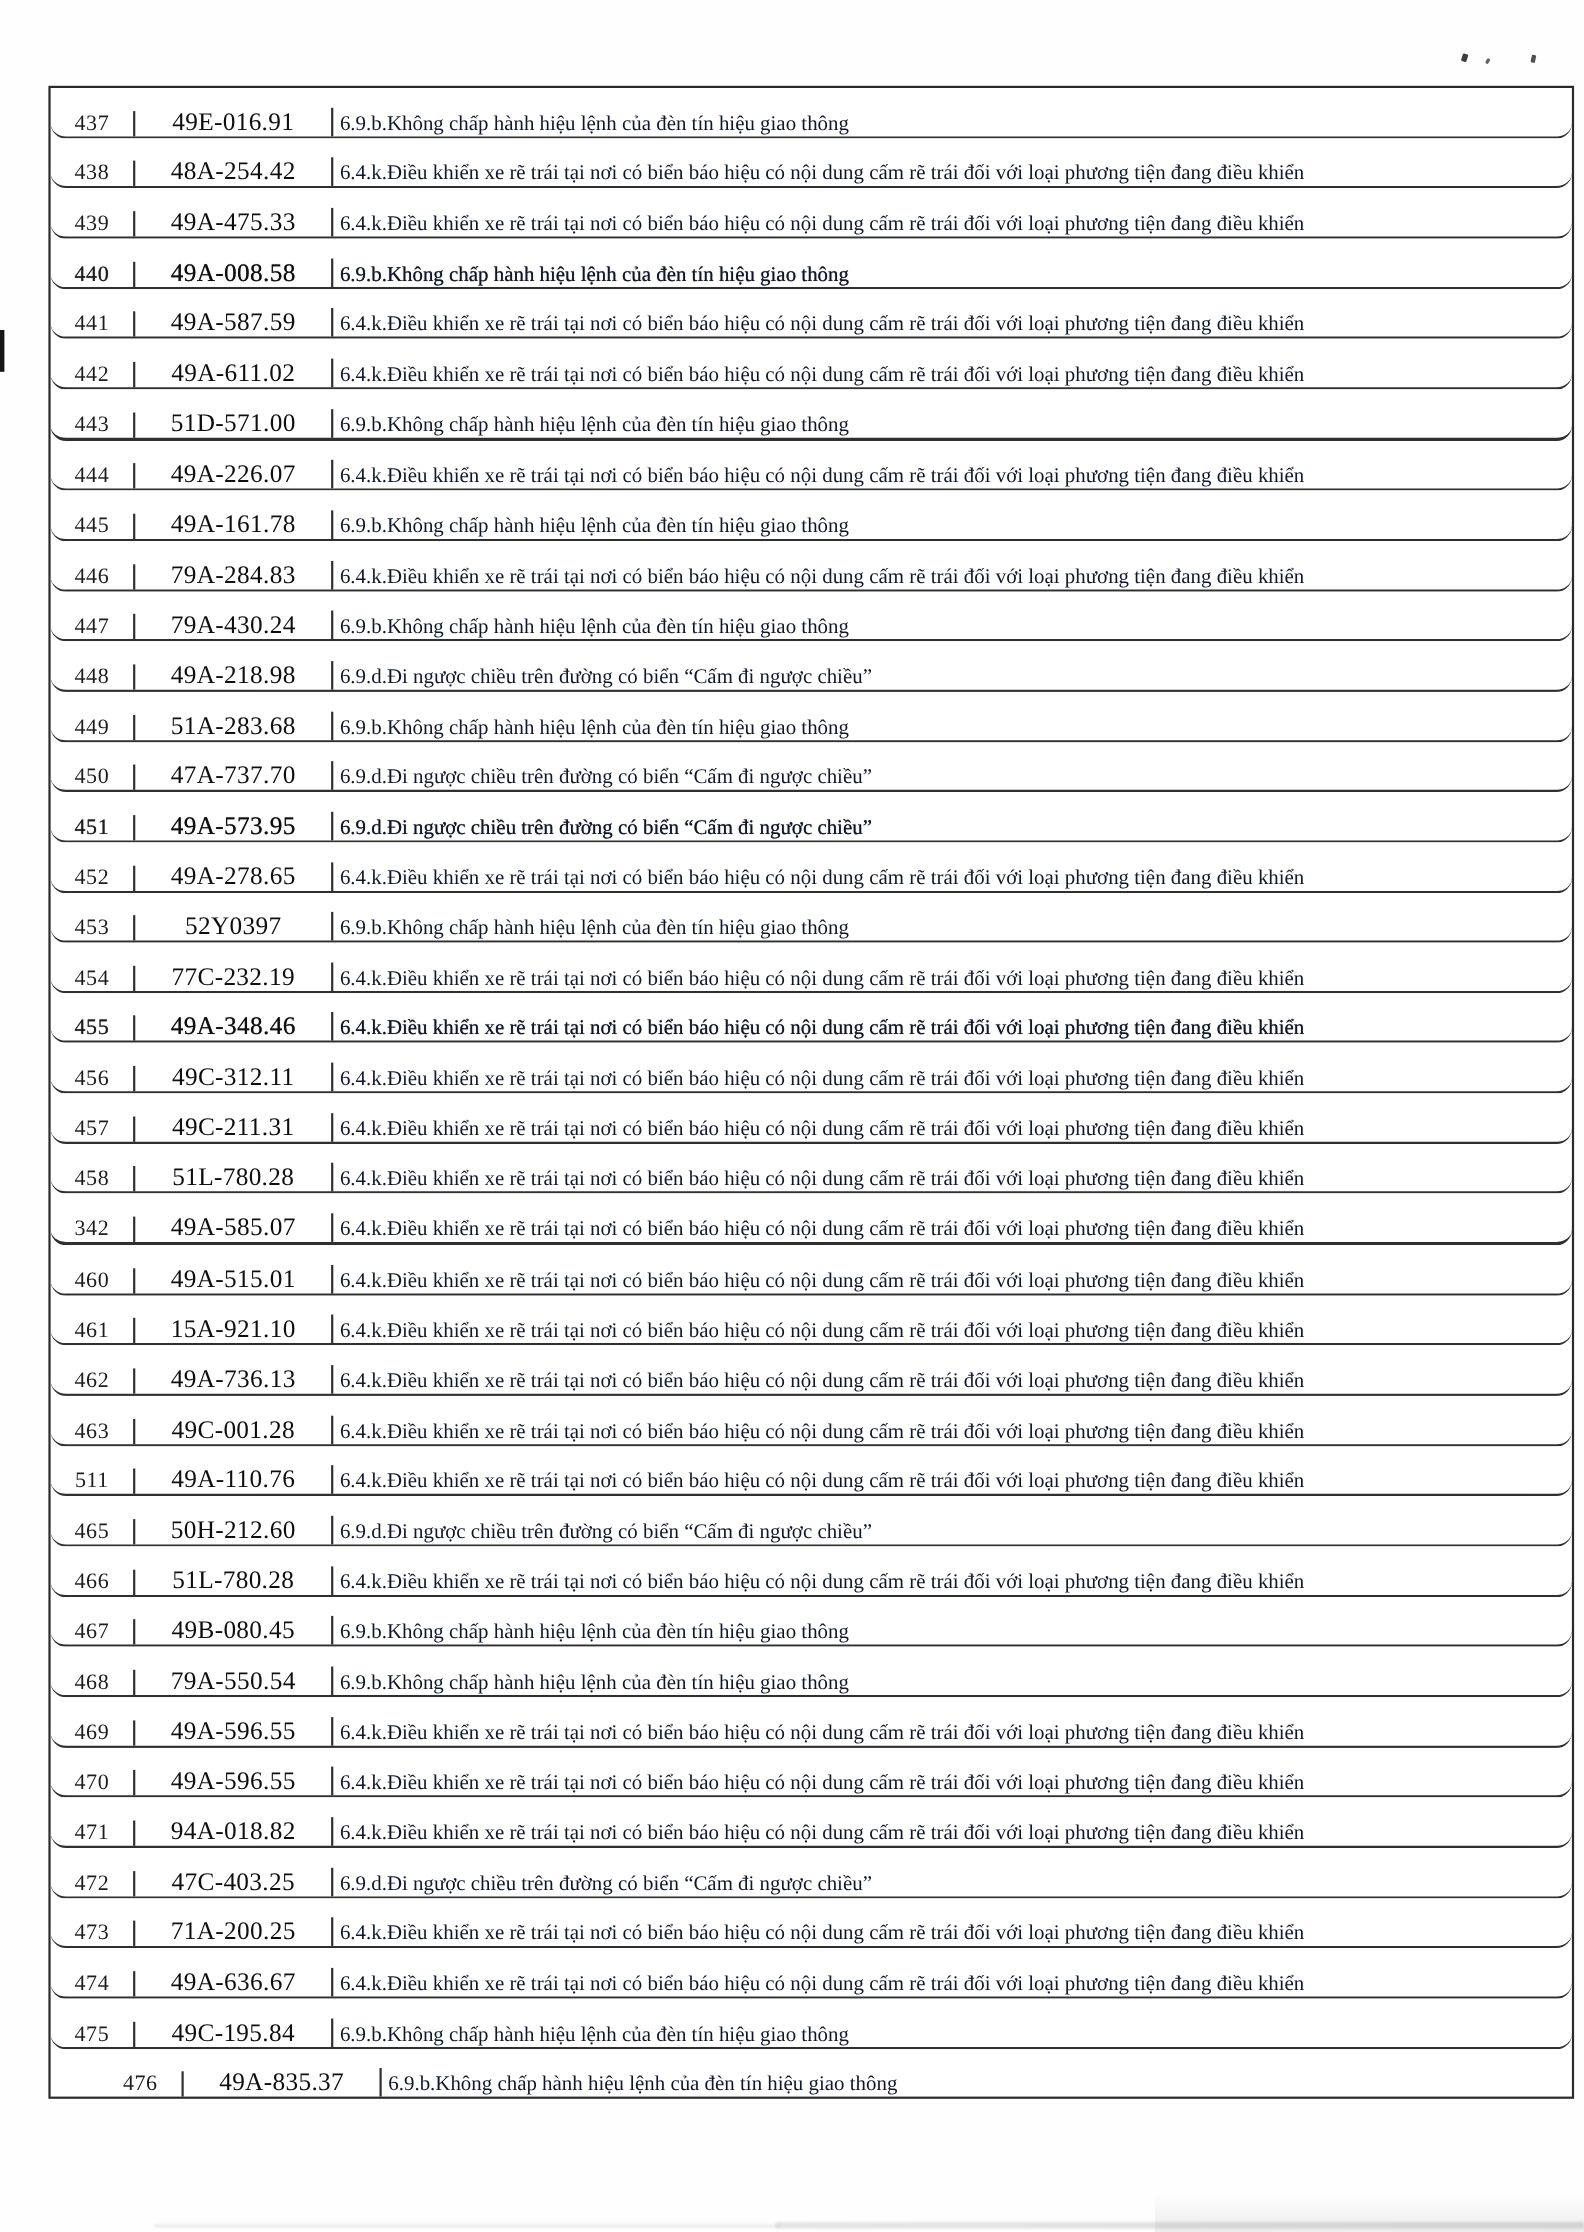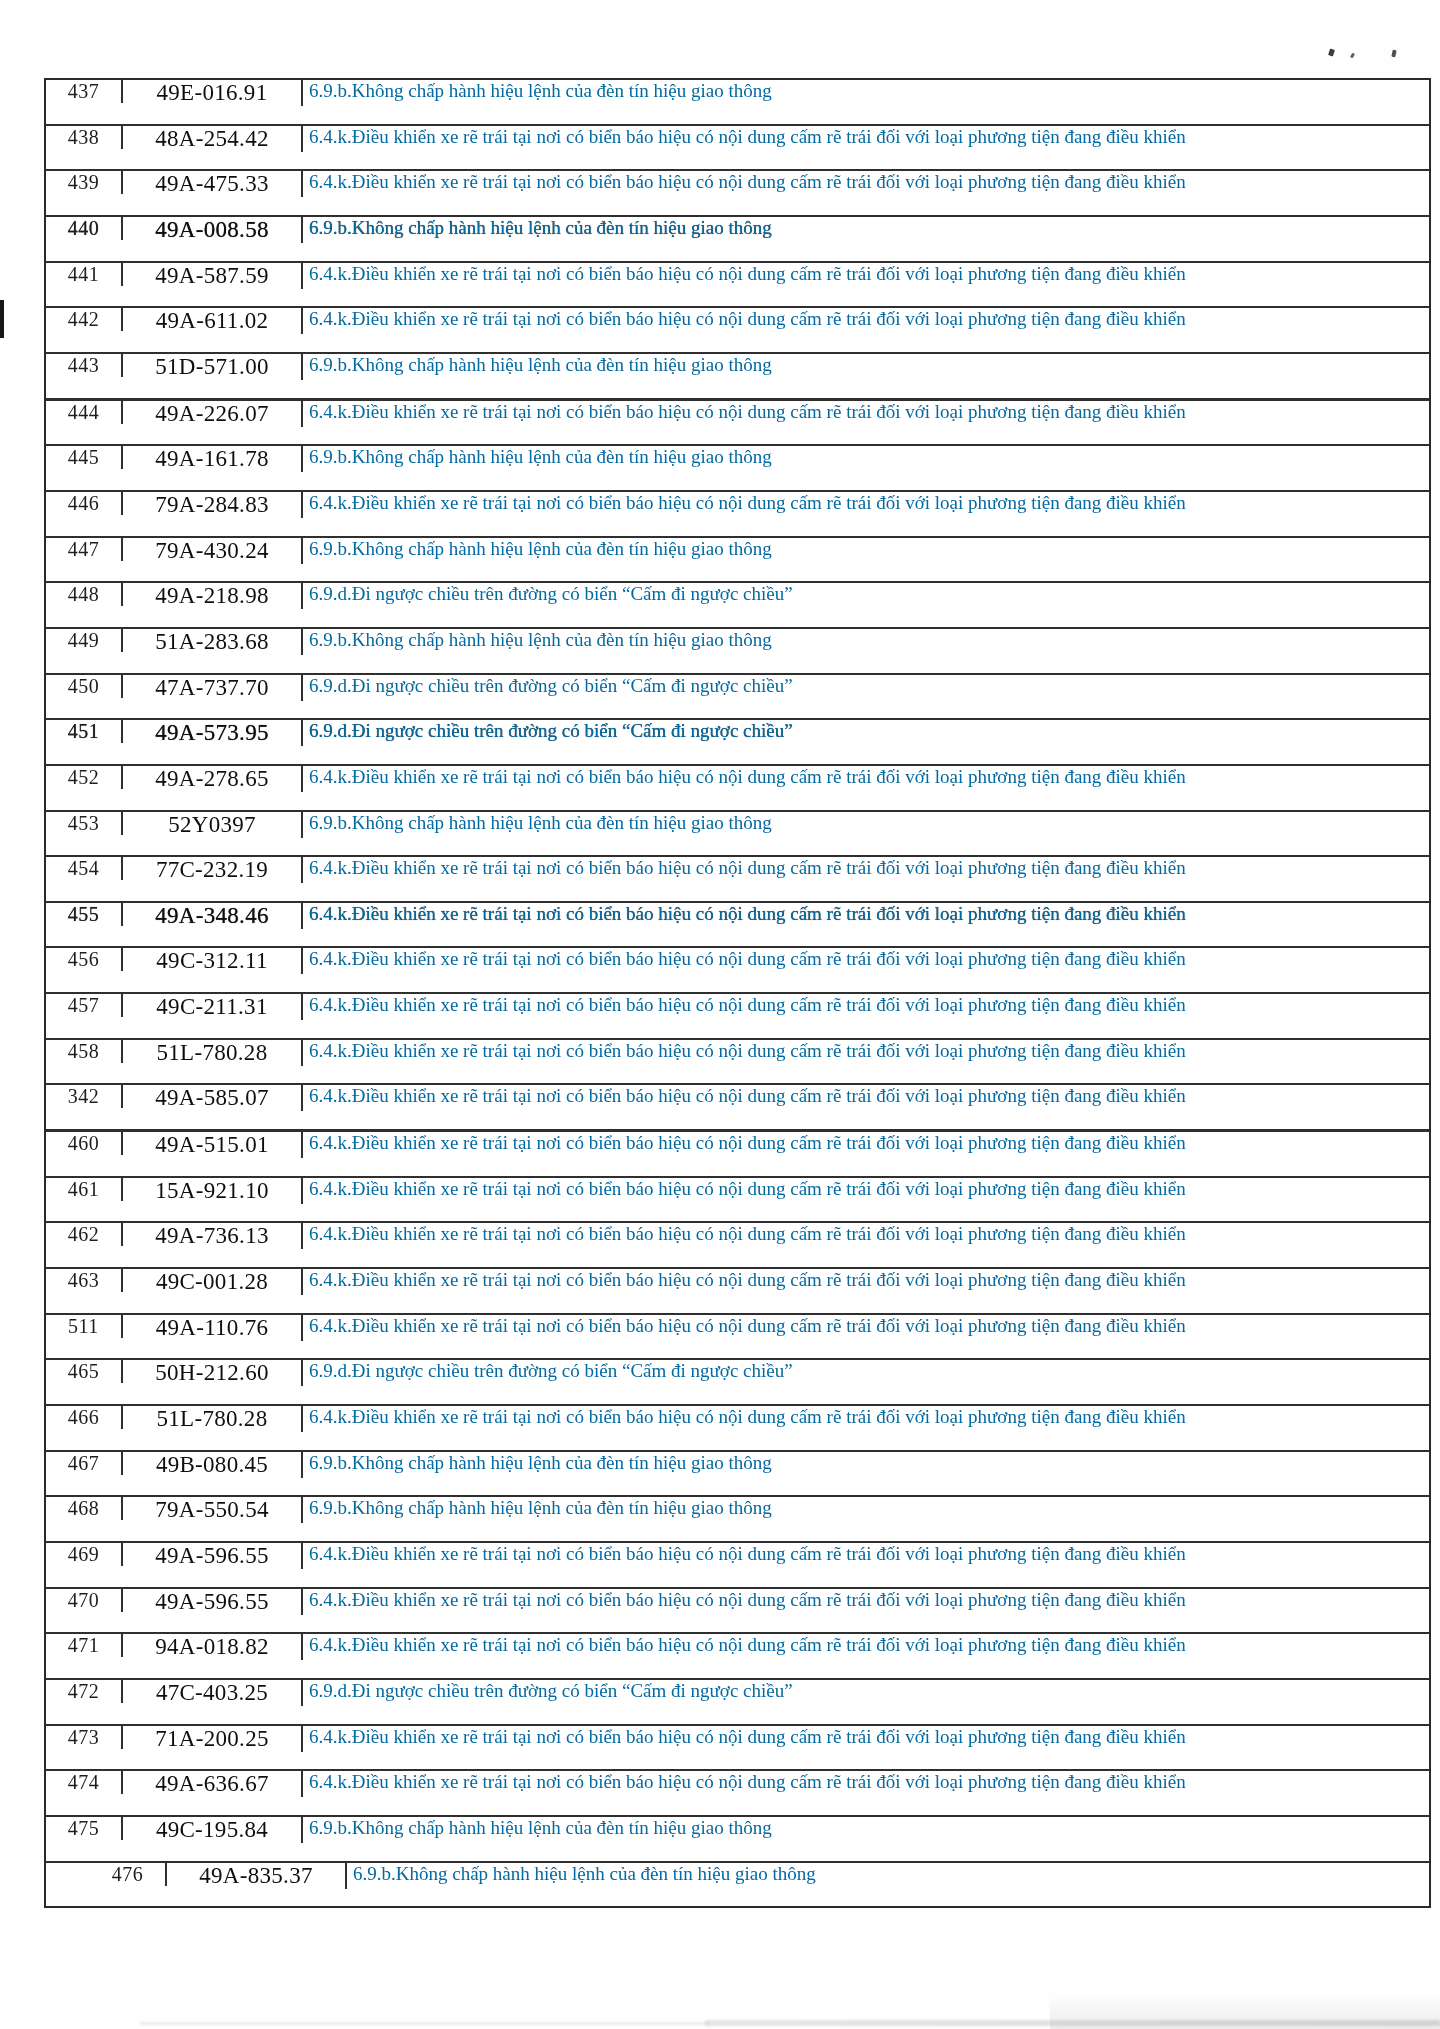--- a/index.html
+++ b/index.html
@@ -30,21 +30,22 @@
     box-sizing: border-box;
     display: flex;
     flex-direction: column;
     background: #fff;
   }
   .vrow {
     flex: 1 1 0;
     display: flex;
     border-bottom: 2px solid #2f2f2f;
     box-sizing: border-box;
-    align-items: flex-start;
+    align-items: flex-end;
+    border-radius: 14px;
   }
   .vrow:last-child { border-bottom: none; padding-left: 44px; }
   
   .vrow:nth-child(4), .vrow:nth-child(15), .vrow:nth-child(19) {
     text-shadow: 0 0 0.7px rgba(20,20,20,0.85);
   }
   .vrow:nth-child(7), .vrow:nth-child(23) { border-bottom-width: 3px; }
   .cell {
     box-sizing: border-box;
     display: flex;
@@ -65,21 +66,21 @@
     font-weight: normal;
     font-size: 23px;
     color: #0e0e0e;
     letter-spacing: 0.3px;
   }
   .cell-violation {
     flex: 1;
     padding-left: 6px;
     padding-right: 4px;
     font-size: 19px;
-    color: #0369a1;
+    color: #0f172a;
     white-space: nowrap;
     overflow: hidden;
   }
   
   .speck {
     position: absolute;
     background: #3d3d3d;
     border-radius: 1px;
   }
   .speck-a { left: 1329px; top: 49px; width: 5px; height: 7px; transform: rotate(18deg); }

